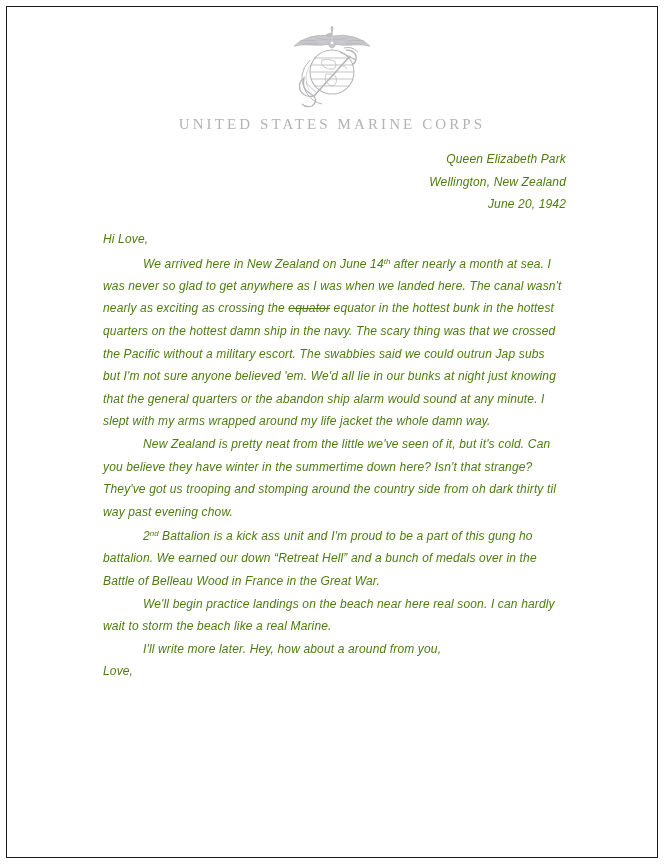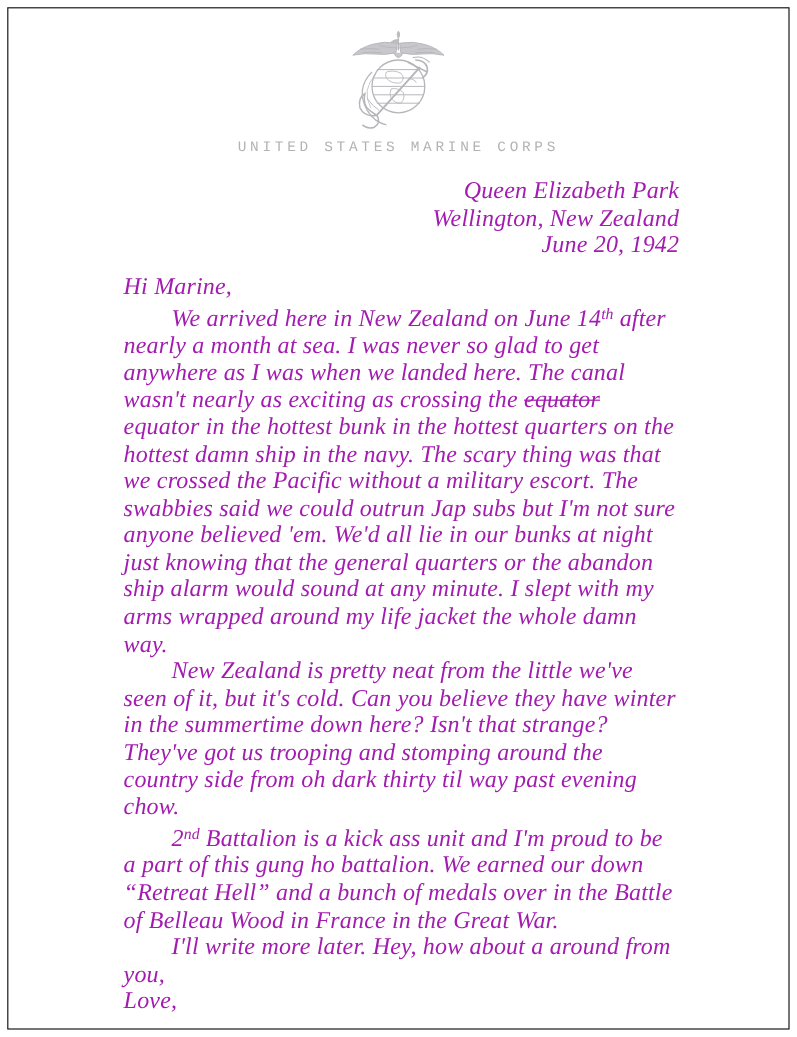--- a/index.html
+++ b/index.html
@@ -42,33 +42,33 @@
   }
   .emblem {
     display: block;
     margin: 0 auto;
     width: 104px;
     height: 92px;
     opacity: 0.62;
   }
   .letterhead-title {
     margin-top: 2px;
-    font-family: Liberation Mono, monospace;
-    font-size: 12px;
+    font-family: Liberation Serif, serif;
+    font-size: 15px;
     letter-spacing: 3.1px;
     color: #b3b3b3;
     white-space: nowrap;
   }
 
   
   .hand {
-    font-family: Liberation Serif, serif;
+    font-family: Liberation Sans, sans-serif;
     font-style: italic;
-    font-size: 20px;
-    color: #a21caf;
+    font-size: 12px;
+    color: #4d7c0f;
     letter-spacing: 0.15px;
   }
 
   .address-block {
     position: absolute;
     right: 98px;
     top: 148px;
     text-align: right;
     line-height: 22.5px;
   }
@@ -165,28 +165,29 @@
   </div>
 
   <div class="address-block hand">
     <div>Queen Elizabeth Park</div>
     <div>Wellington, New Zealand</div>
     <div>June 20, 1942</div>
   </div>
 
   <div class="letter-body hand">
 
-    <p>Hi Marine,</p>
+    <p>Hi Love,</p>
 
     <p class="indent"><span>We arrived here in New Zealand on June 14</span><span class="sup">th</span><span> after nearly a month at sea. I was never so glad to get anywhere as I was when we landed here. The canal wasn't nearly as exciting as crossing the </span><span class="strike">equator</span><span> equator in the hottest bunk in the hottest quarters on the hottest damn ship in the navy. The scary thing was that we crossed the Pacific without a military escort. The swabbies said we could outrun Jap subs but I'm not sure anyone believed 'em. We'd all lie in our bunks at night just knowing that the general quarters or the abandon ship alarm would sound at any minute. I slept with my arms wrapped around my life jacket the whole damn way.</span></p>
 
     <p class="indent">New Zealand is pretty neat from the little we've seen of it, but it's cold. Can you believe they have winter in the summertime down here? Isn't that strange? They've got us trooping and stomping around the country side from oh dark thirty til way past evening chow.</p>
 
     <p class="indent"><span>2</span><span class="sup">nd</span><span> Battalion is a kick ass unit and I'm proud to be a part of this gung ho battalion. We earned our down “Retreat Hell” and a bunch of medals over in the Battle of Belleau Wood in France in the Great War.</span></p>
 
+    <p class="indent">We'll begin practice landings on the beach near here real soon. I can hardly wait to storm the beach like a real Marine.</p>
 
     <p class="indent">I'll write more later. Hey, how about a around from you,</p>
 
     <p class="signoff">Love,</p>
 
   </div>
 
 </div>
 
 </body></html>

